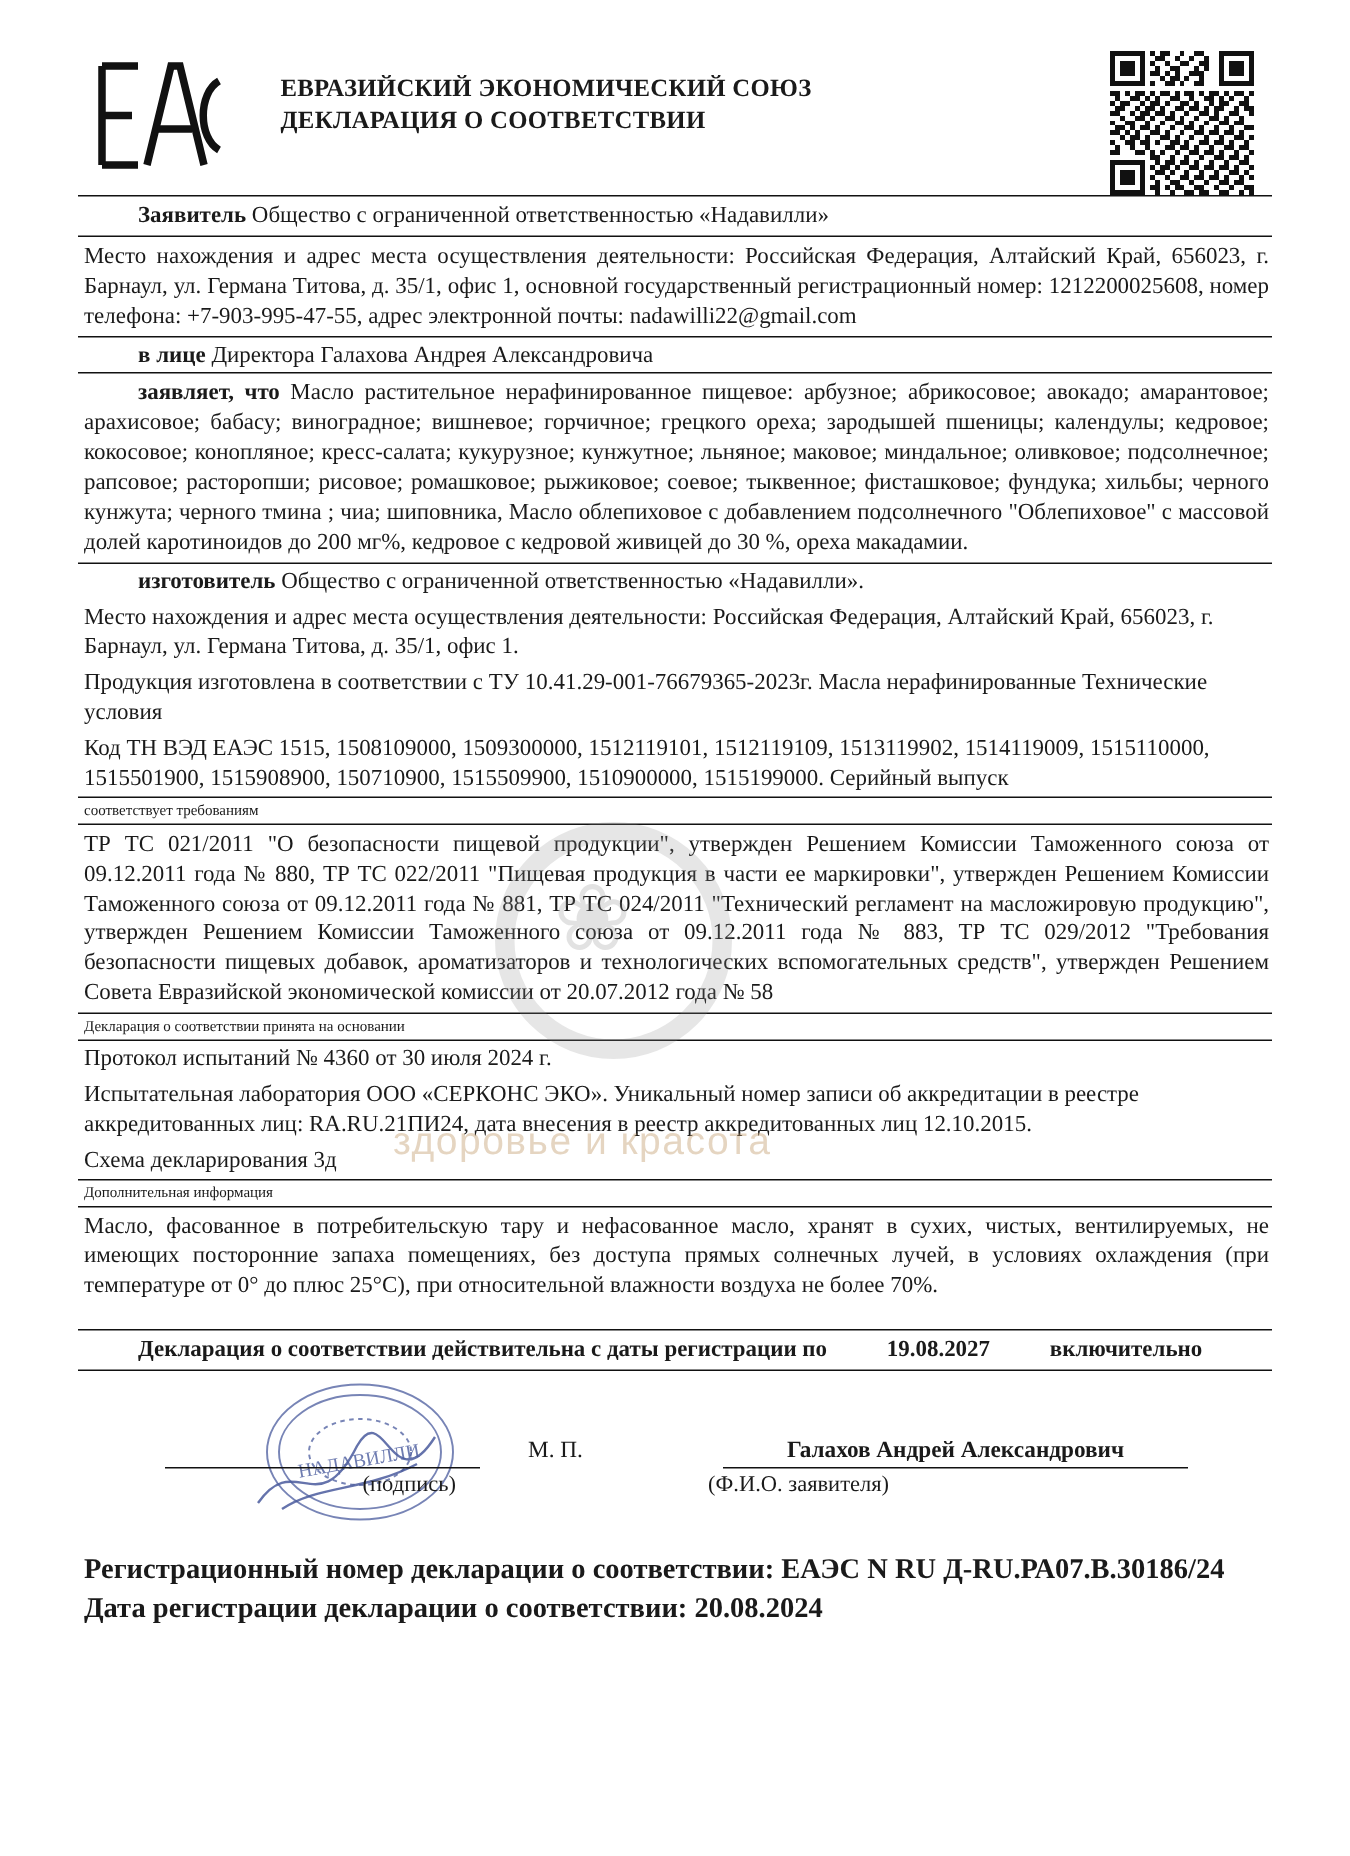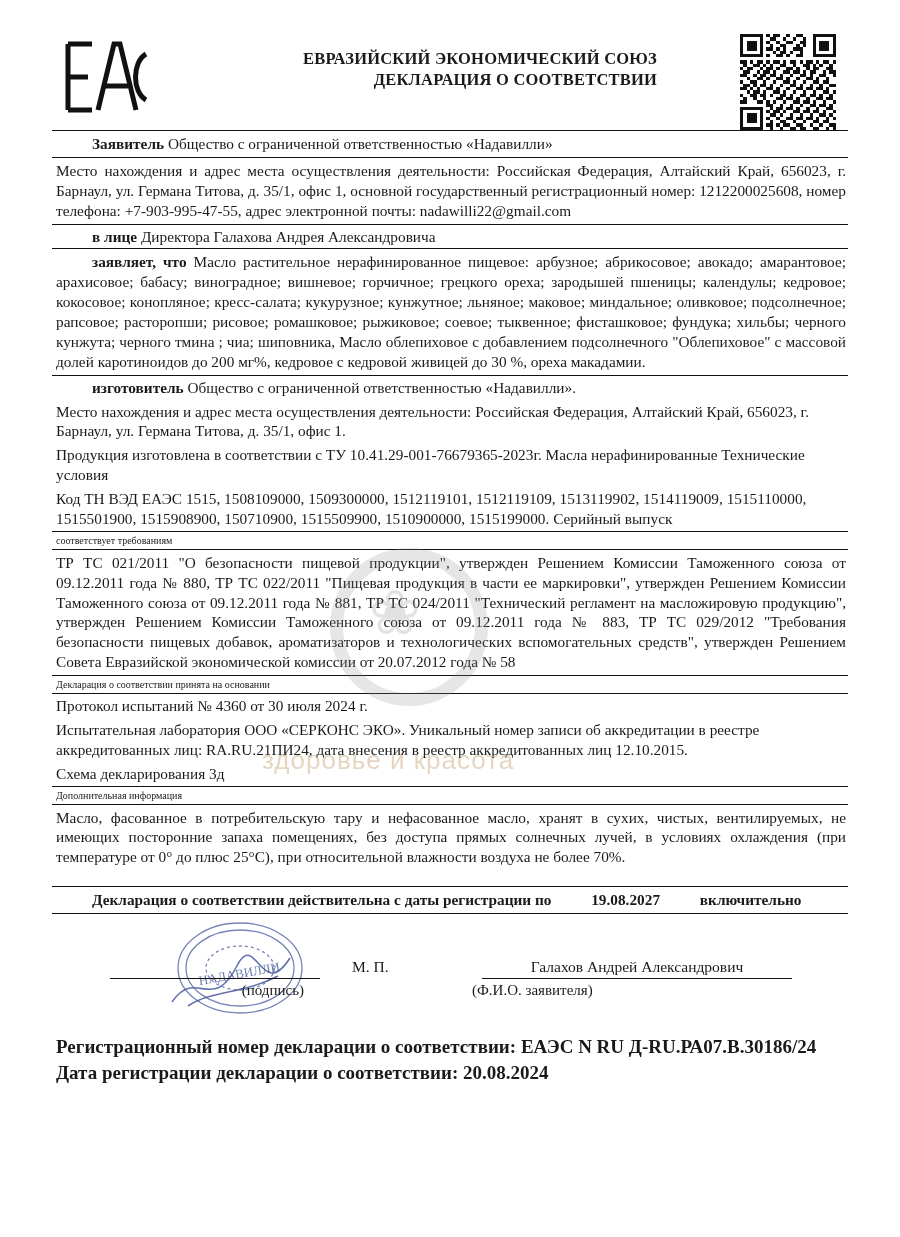--- a/index.html
+++ b/index.html
@@ -35,21 +35,21 @@
     top: 10px;
     width: 86px;
     height: 74px;
   }
   .eac-mark svg { display: block; }
   .title-block {
     position: absolute;
     left: 135px;
     top: 18px;
     width: 470px;
-    text-align: right;
+    text-align: left;
     line-height: 1.28;
   }
   .title-block .t1,
   .title-block .t2 {
     font-weight: bold;
     font-size: 16.5px;
     letter-spacing: 0.2px;
   }
   .qr {
     position: absolute;
@@ -154,20 +154,21 @@
     top: 44px;
     font-size: 15.5px;
   }
   .fio {
     position: absolute;
     left: 420px;
     top: 44px;
     width: 330px;
     text-align: center;
     font-size: 15.5px;
+    font-weight: bold;
   }
   .fio-line {
     position: absolute;
     left: 430px;
     top: 64px;
     width: 310px;
     border-top: 1px solid #111;
   }
   .fio-caption {
     position: absolute;

